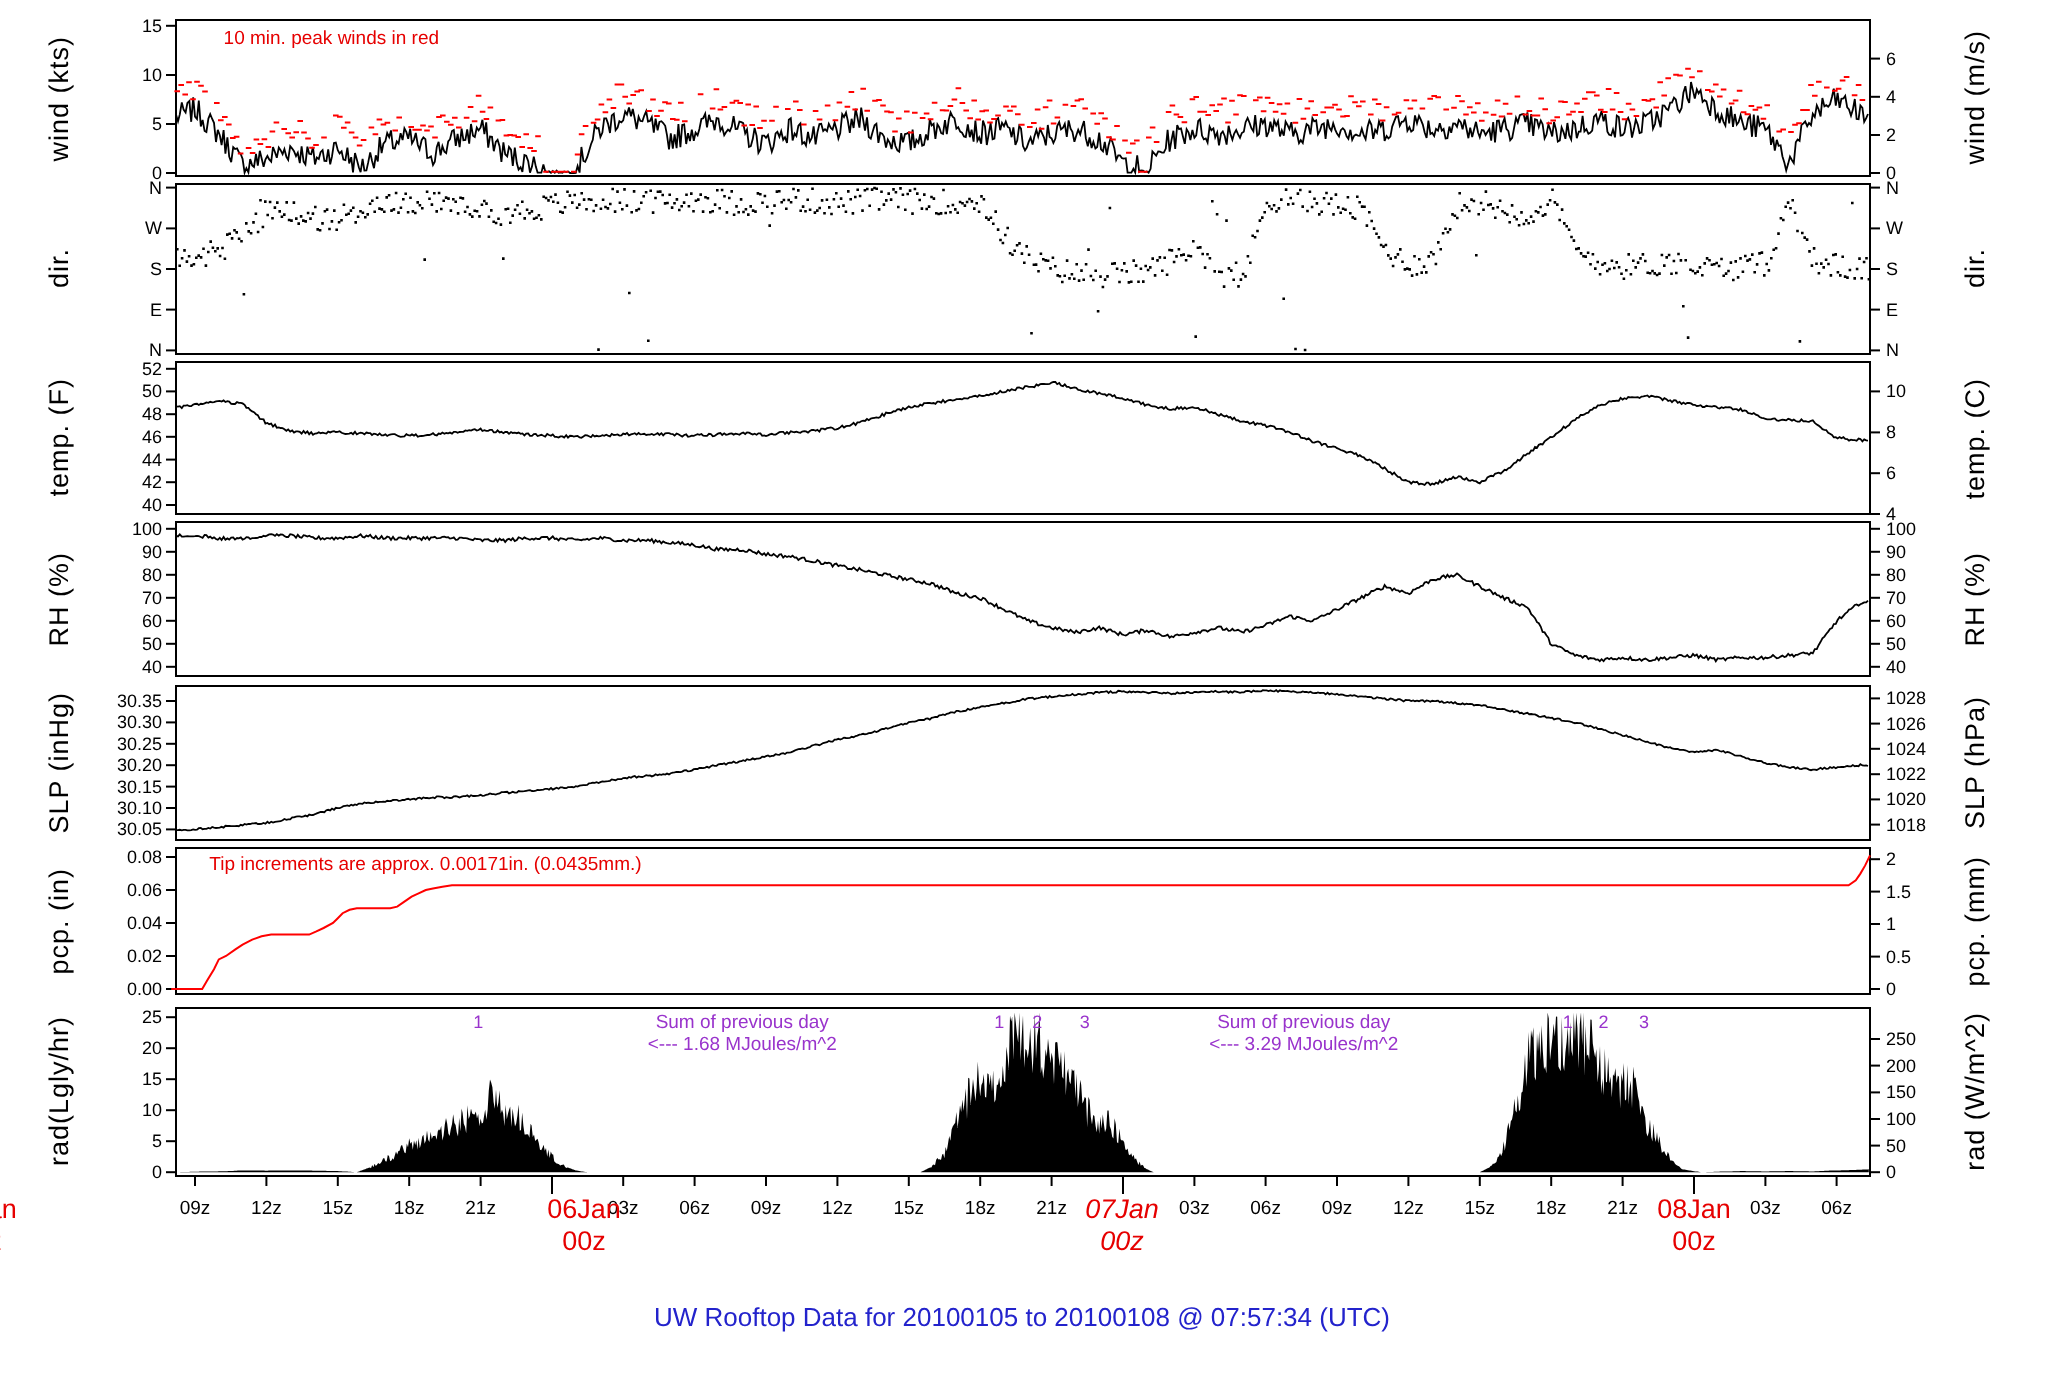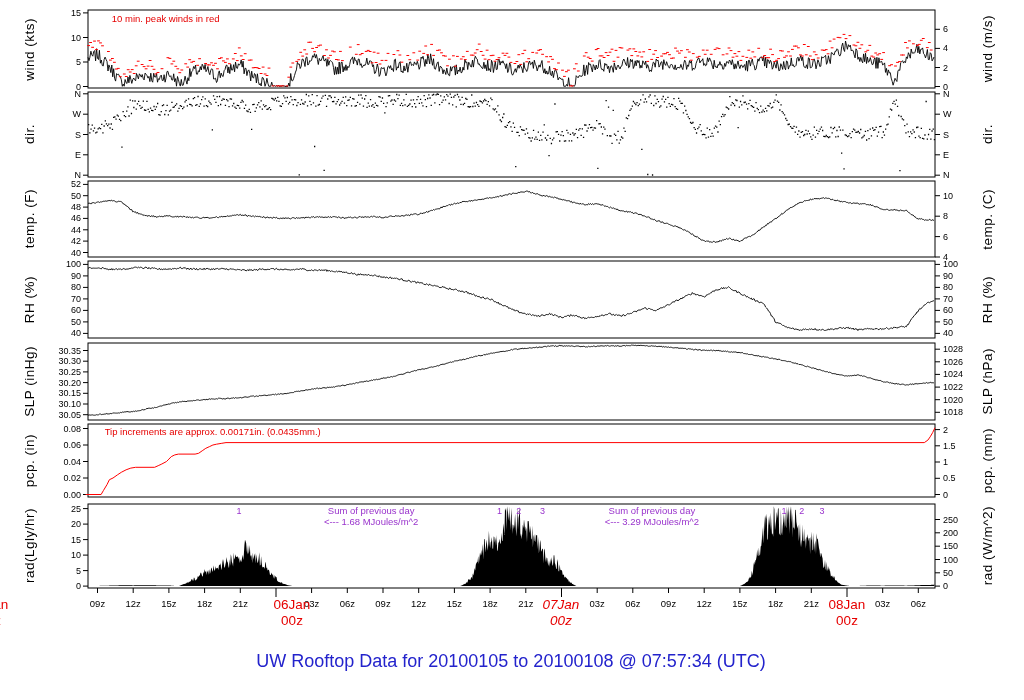--- a/index.html
+++ b/index.html
@@ -11,21 +11,21 @@
   .ylab span{writing-mode:vertical-rl;transform:rotate(180deg);white-space:nowrap;}
   .yleft{left:16px;}
   .yright{left:974px;}
   .yright span{transform:none;}
   .p0{top:10px;height:78px;}  .p1{top:92px;height:85px;}  .p2{top:181px;height:76px;}
   .p3{top:261px;height:77px;} .p4{top:343px;height:77px;} .p5{top:424px;height:73px;}
   .p6{top:504px;height:84px;}
   .datelab{position:absolute;top:597px;width:64px;transform:translateX(-50%);
            text-align:center;color:#e60000;font-size:13.5px;line-height:16px;white-space:nowrap;}
   #title{position:absolute;left:511px;top:651px;transform:translateX(-50%);
-         color:#2323cc;font-size:18px;white-space:nowrap;text-align:center;}
+         color:#2323cc;font-size:13px;white-space:nowrap;text-align:center;}
 </style>
 </head>
 <body>
 
 <div id="fig">
   <svg id="plot" width="1024" height="700">
       <rect x="88" y="10" width="847" height="78" fill="none" stroke="#000000" stroke-width="1"></rect>
       <line x1="83" y1="86.5" x2="88" y2="86.5" stroke="#000" stroke-width="1"></line>
       <text x="81" y="89.5" text-anchor="end" font-size="9px" font-family="Liberation Sans,sans-serif">0</text>
       <line x1="83" y1="62.0" x2="88" y2="62.0" stroke="#000" stroke-width="1"></line>

